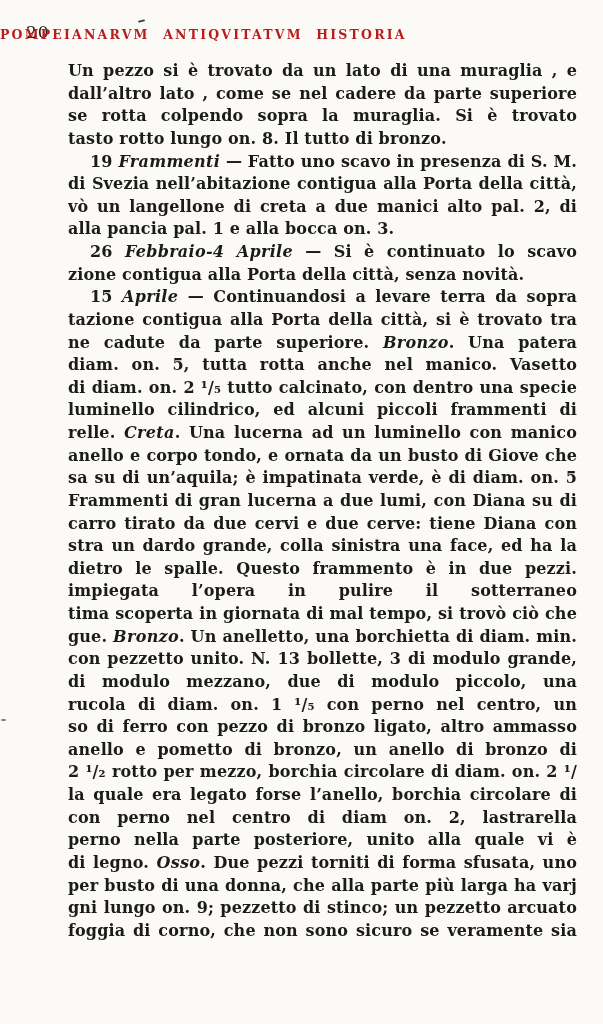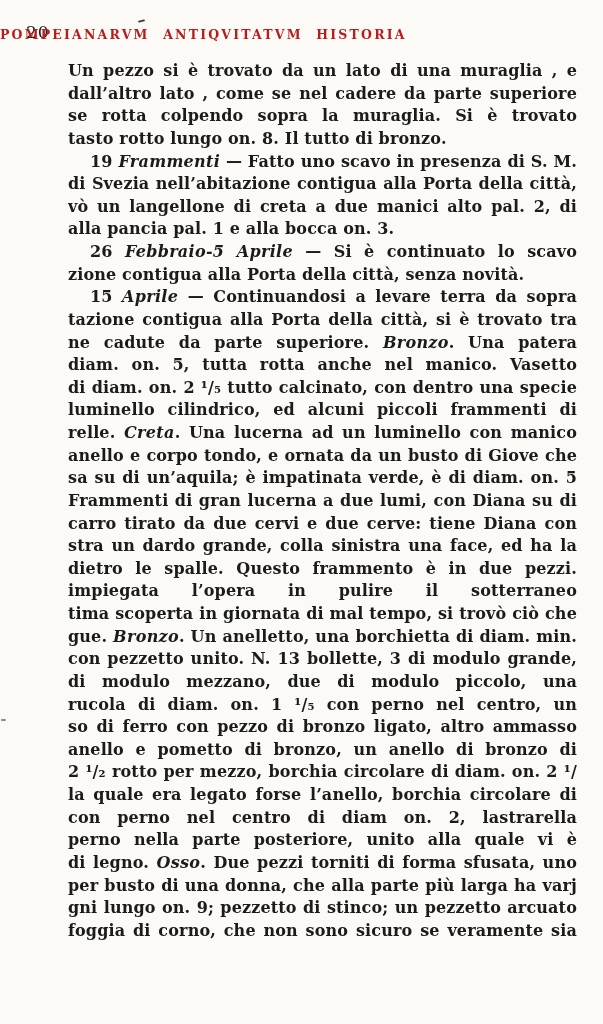--- a/index.html
+++ b/index.html
@@ -88,21 +88,21 @@
 
   <div class="body-text">
       <div class="line"><span>Un pezzo si è trovato da un lato di una muraglia , e l’altro</span></div>
       <div class="line"><span>dall’altro lato , come se nel cadere da parte superiore si fos-</span></div>
       <div class="line"><span>se rotta colpendo sopra la muraglia. Si è trovato ancora una</span></div>
       <div class="line para-end"><span>tasto rotto lungo on. 8. Il tutto di bronzo.</span></div>
       <div class="line indent"><span>19 </span><em>Frammenti</em><span> — Fatto uno scavo in presenza di S. M. il Re</span></div>
       <div class="line"><span>di Svezia nell’abitazione contigua alla Porta della città, si tro-</span></div>
       <div class="line"><span>vò un langellone di creta a due manici alto pal. 2, di diam.</span></div>
       <div class="line para-end"><span>alla pancia pal. 1 e alla bocca on. 3.</span></div>
-      <div class="line indent"><span>26 </span><em>Febbraio-5 Aprile</em><span> — Si è continuato lo scavo nell’abita-</span></div>
+      <div class="line indent"><span>26 </span><em>Febbraio-4 Aprile</em><span> — Si è continuato lo scavo nell’abita-</span></div>
       <div class="line para-end"><span>zione contigua alla Porta della città, senza novità.</span></div>
       <div class="line indent"><span>15 </span><em>Aprile</em><span> — Continuandosi a levare terra da sopra l’abi-</span></div>
       <div class="line"><span>tazione contigua alla Porta della città, si è trovato tra rui-</span></div>
       <div class="line"><span>ne cadute da parte superiore. </span><em>Bronzo</em><span>. Una patera copputa di</span></div>
       <div class="line"><span>diam. on. 5, tutta rotta anche nel manico. Vasetto cilindrico</span></div>
       <div class="line"><span>di diam. on. 2 ¹/₅ tutto calcinato, con dentro una specie di</span></div>
       <div class="line"><span>luminello cilindrico, ed alcuni piccoli frammenti di lastra-</span></div>
       <div class="line"><span>relle. </span><em>Creta</em><span>. Una lucerna ad un luminello con manico ad</span></div>
       <div class="line"><span>anello e corpo tondo, e ornata da un busto di Giove che po-</span></div>
       <div class="line"><span>sa su di un’aquila; è impatinata verde, è di diam. on. 5 ¹/₂.</span></div>

